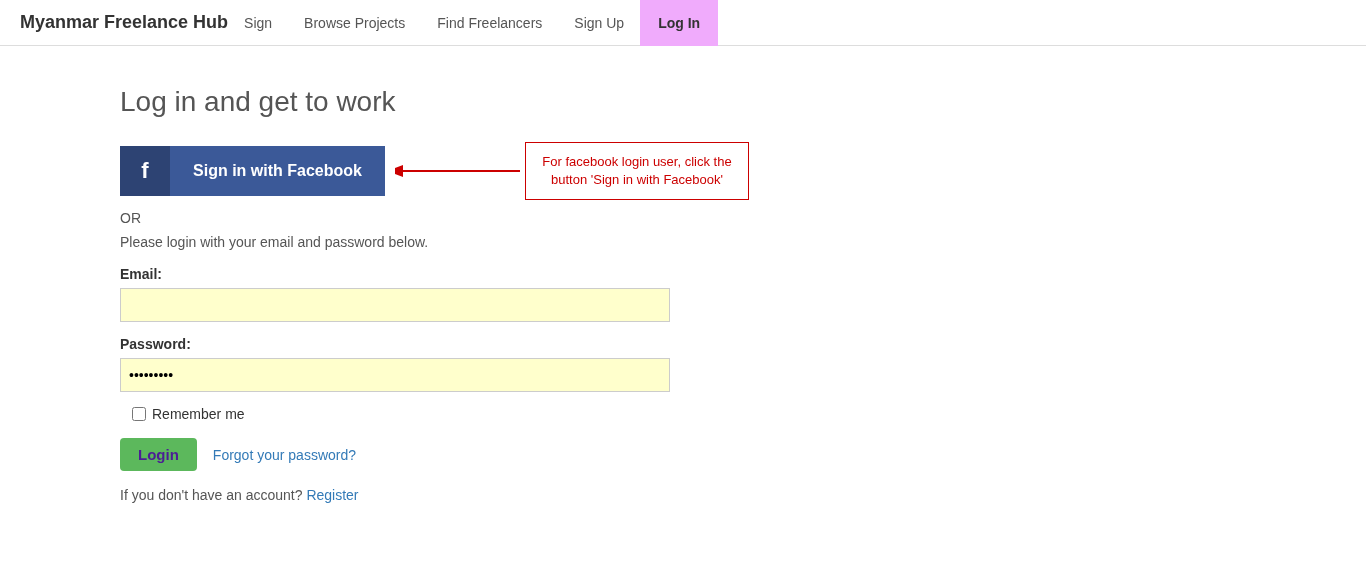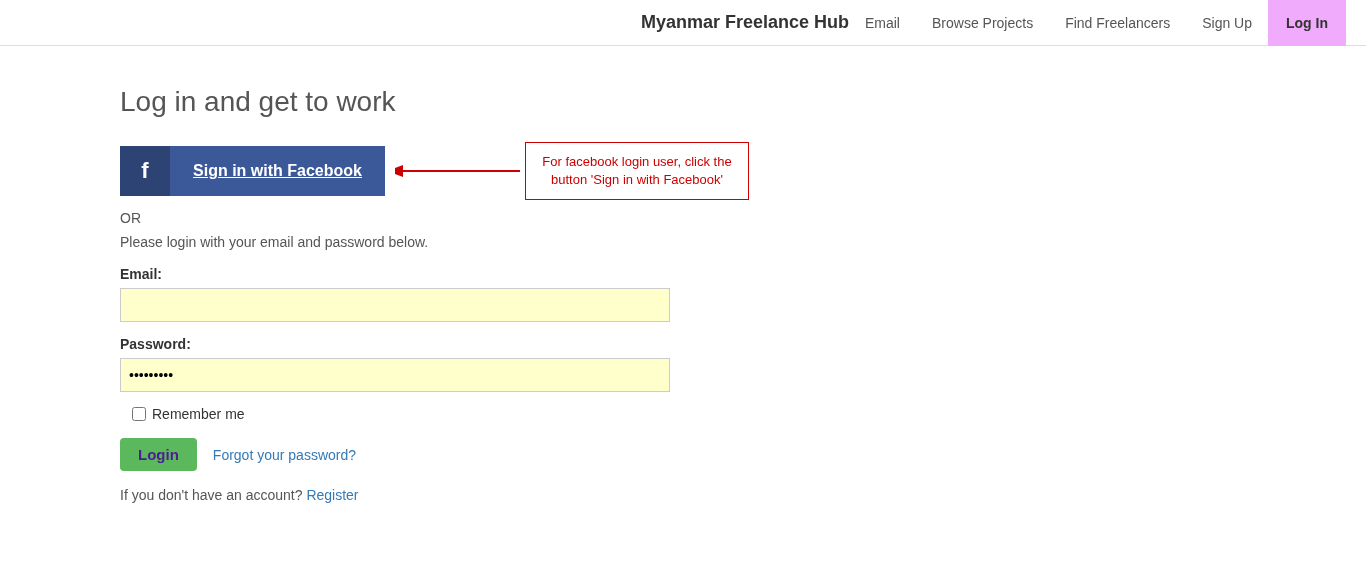--- a/index.html
+++ b/index.html
@@ -2,21 +2,21 @@
 <html><head>
   <meta charset="utf-8">
   <style>
     * { box-sizing: border-box; margin: 0; padding: 0; }
     body { font-family: Arial, sans-serif; font-size: 14px; color: #333; background: #fff; }
 
     
     .header {
       display: flex;
       align-items: center;
-      justify-content: flex-end;
+      justify-content: flex-start;
       padding: 0 20px;
       height: 46px;
       border-bottom: 1px solid #ddd;
       background: #fff;
     }
     .header-logo {
       font-size: 18px;
       font-weight: bold;
       color: #333;
     }
@@ -77,21 +77,20 @@
       align-items: center;
       justify-content: center;
       font-size: 22px;
       font-weight: bold;
       color: #fff;
       flex-shrink: 0;
     }
     .facebook-btn .fb-text {
       flex: 1;
       text-align: center;
-      text-decoration: underline;
     }
 
     
     .facebook-row {
       display: flex;
       align-items: center;
       gap: 0;
       margin-bottom: 10px;
     }
     .arrow-tooltip-area {
@@ -201,21 +200,21 @@
       text-decoration: none;
       cursor: pointer;
     }
   </style>
 </head>
 <body>
 
 <header class="header">
   <div class="header-logo">Myanmar Freelance Hub</div>
   <nav class="header-nav">
-    <a class="nav-link">Email</a>
+    <a class="nav-link">Sign</a>
     <a class="nav-link">Browse Projects</a>
     <a class="nav-link">Find Freelancers</a>
     <a class="nav-link">Sign Up</a>
     <span class="nav-link-login">Log In</span>
   </nav>
 </header>
 
 <main class="main">
   <h1 class="page-heading">Log in and get to work</h1>
 

